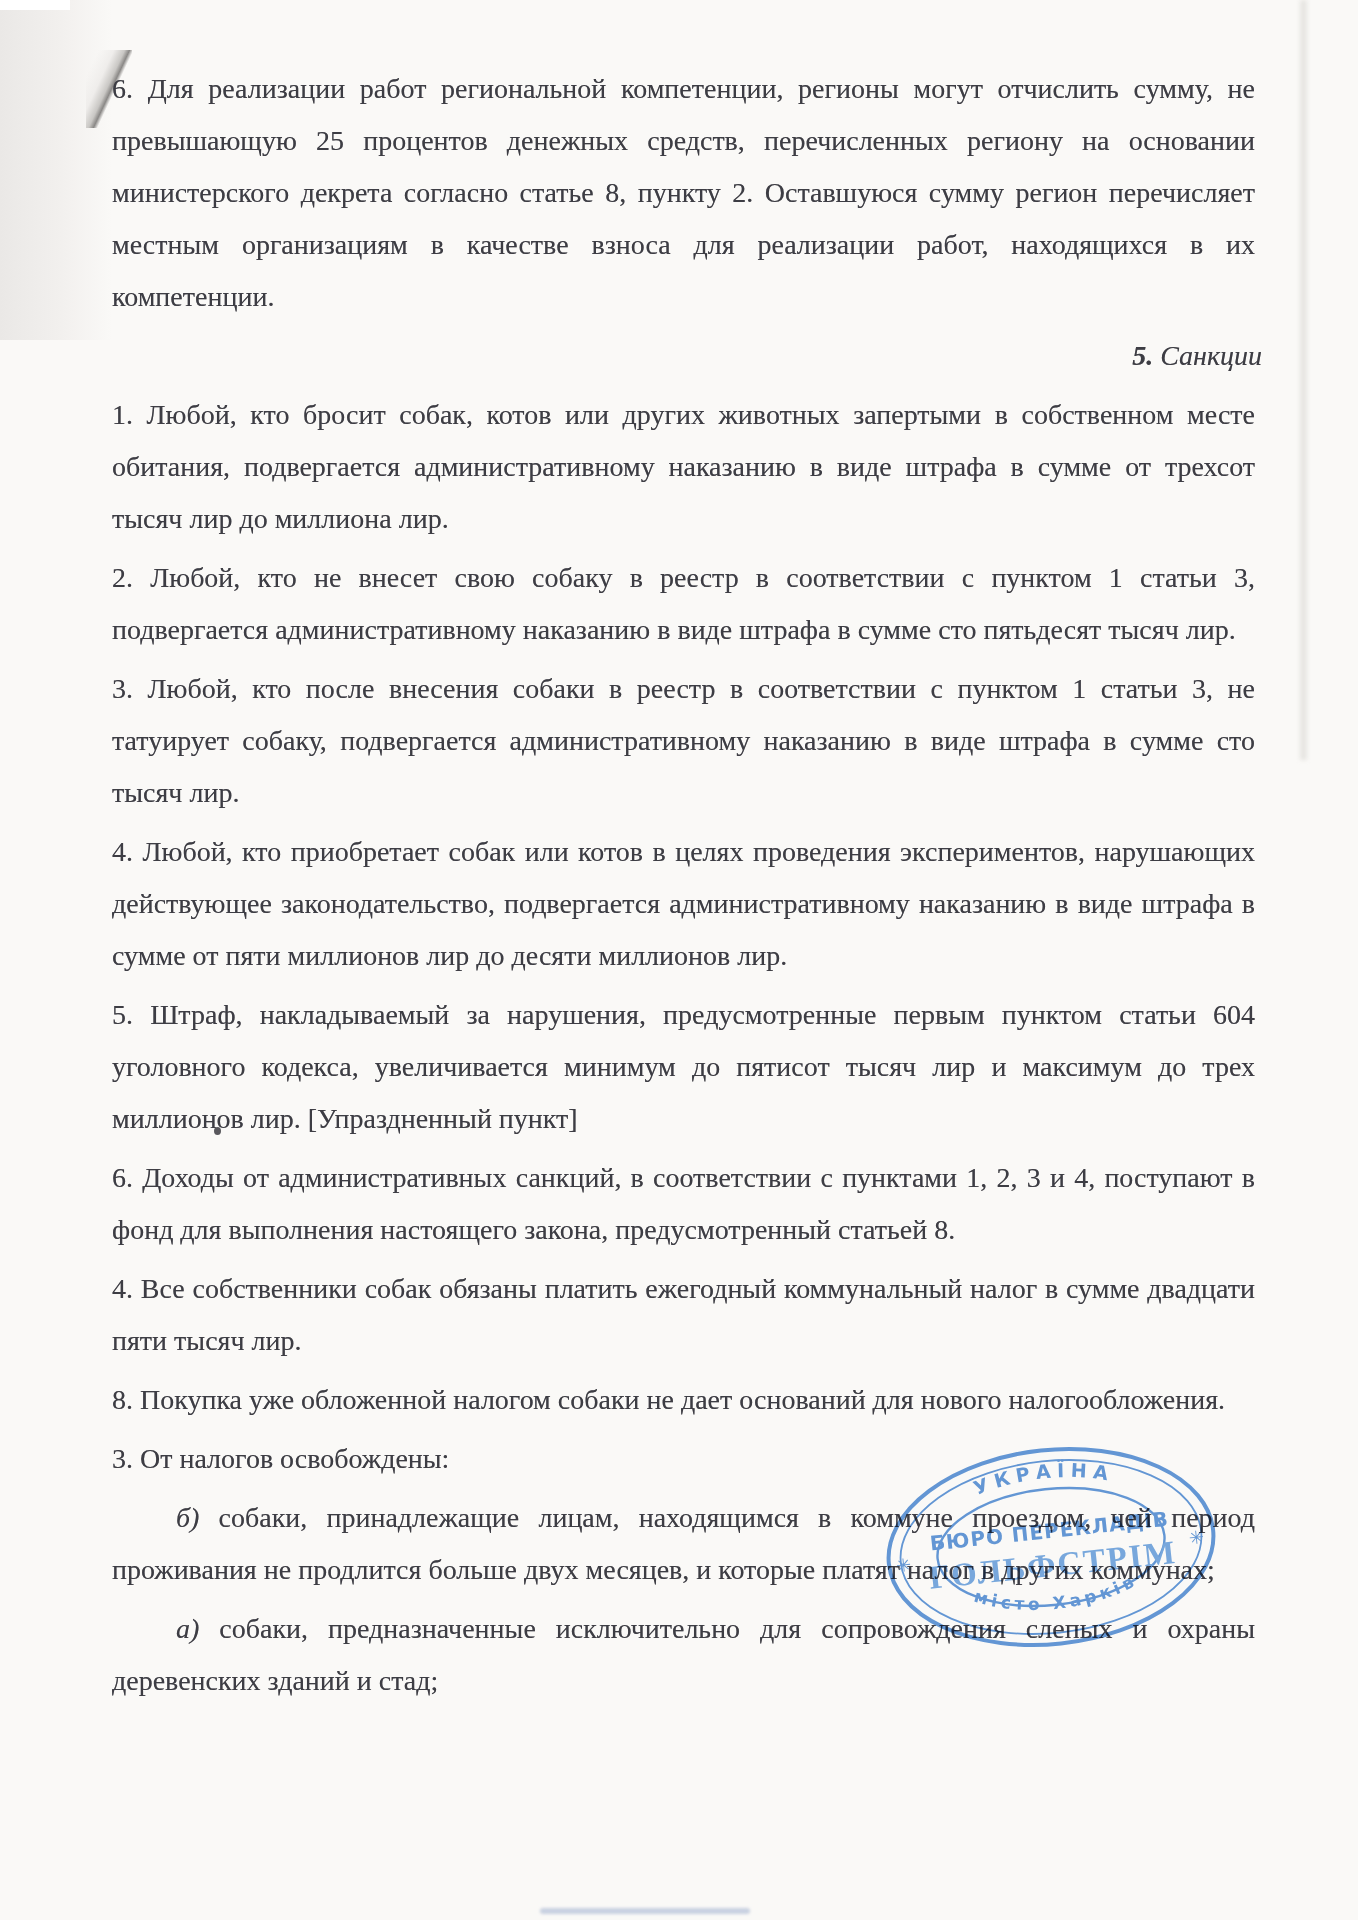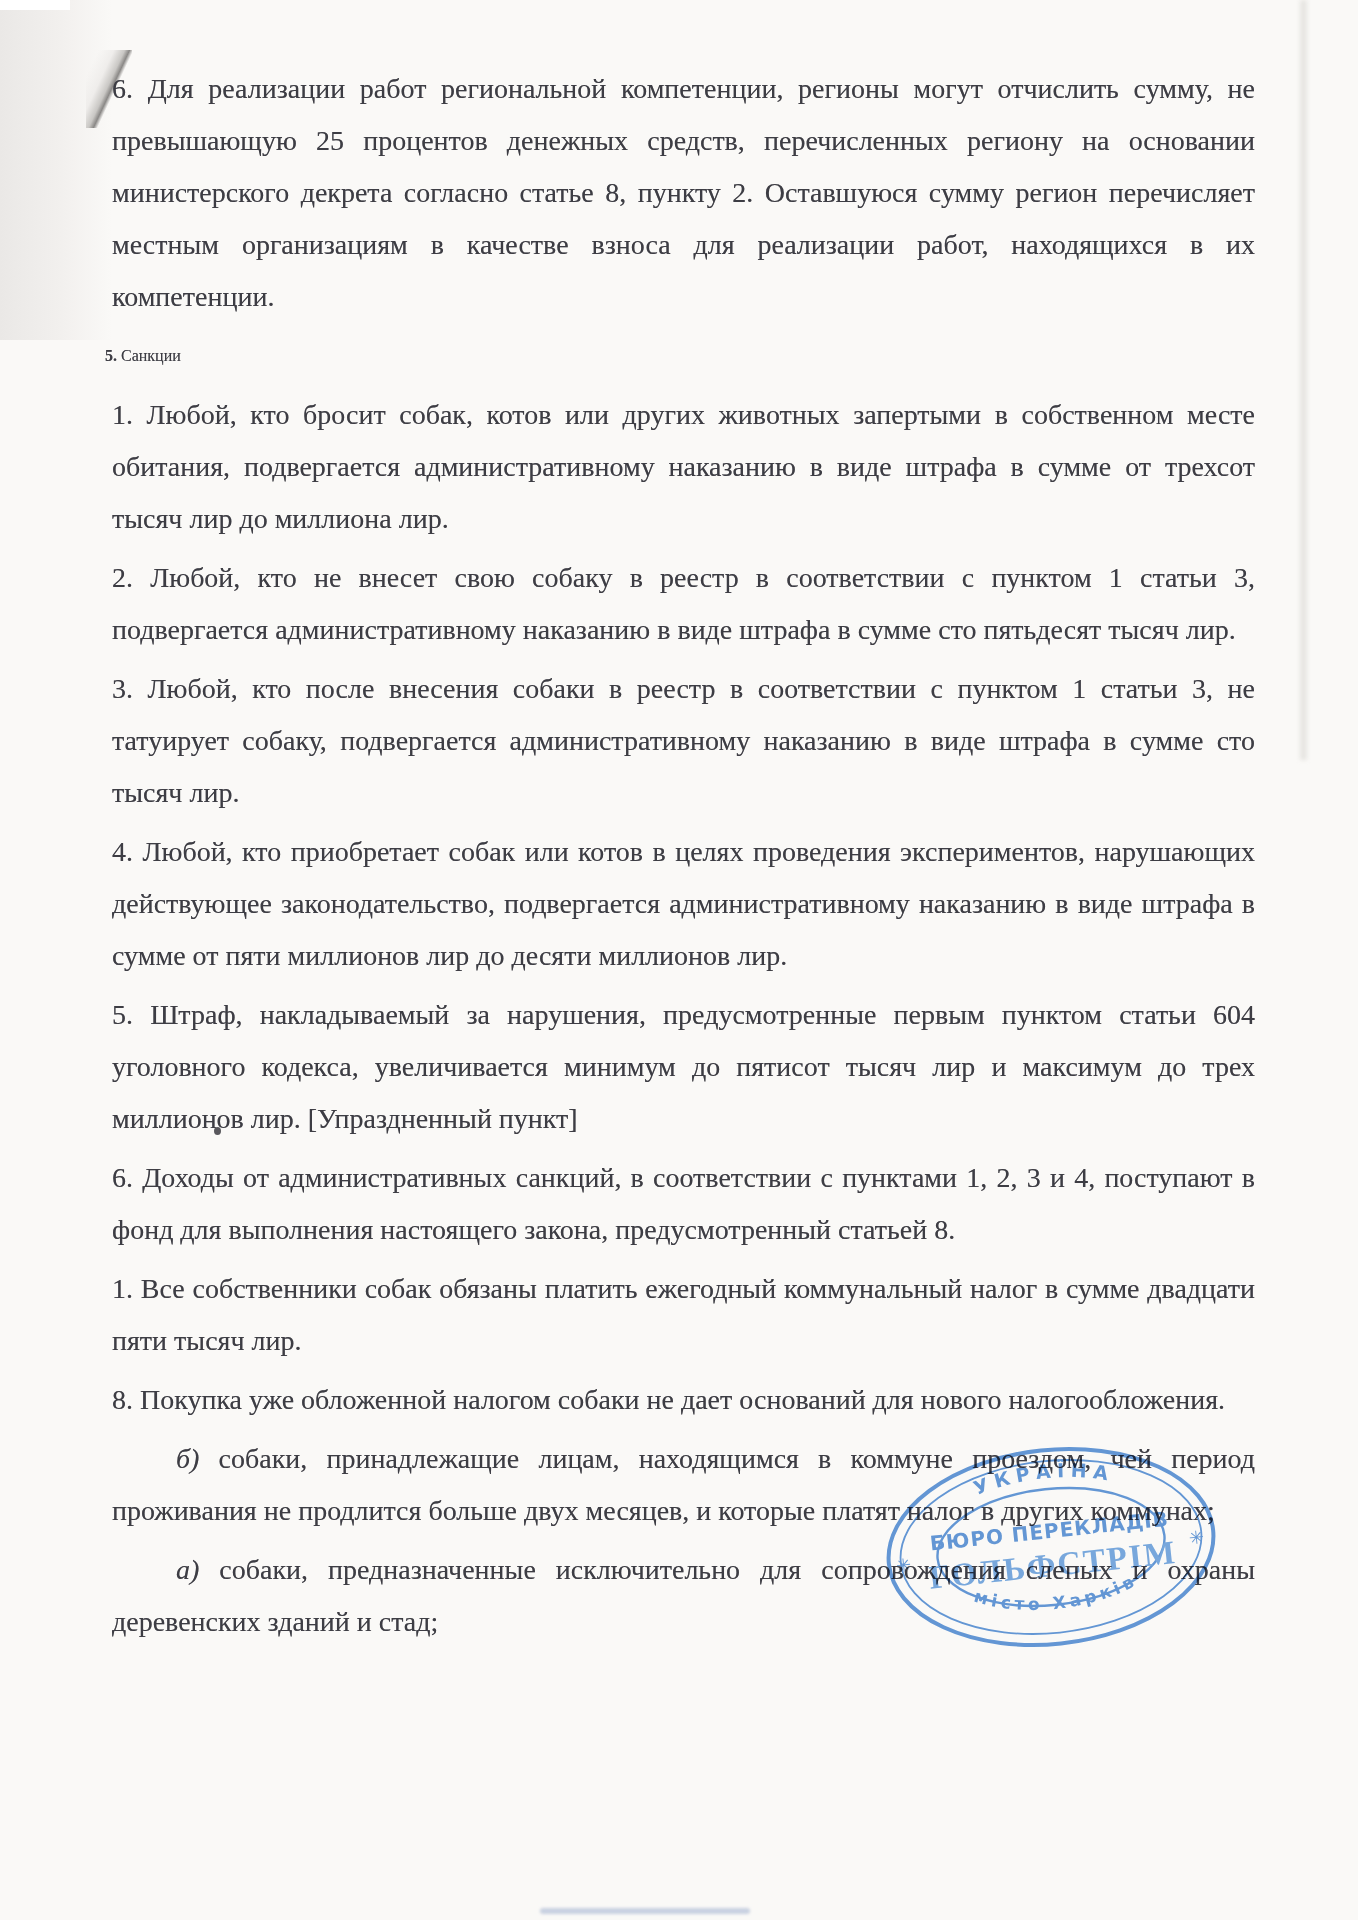--- a/index.html
+++ b/index.html
@@ -35,22 +35,23 @@
   }
   
   .content{
     position:absolute;left:105px;top:56px;width:1157px;
     font-size:28px;line-height:52px;color:#3d3d44;
     text-align:justify;
     text-shadow:0 0 .6px rgba(55,55,62,.5);
   }
   .para{margin:7px;text-align:justify;}
   .heading{
-    margin:0;font-size:16px;line-height:52px;font-weight:normal;
-    text-align:left;
+    margin:0;font-size:28px;line-height:52px;font-weight:normal;
+    text-align:right;
+    font-style:italic;
   }
   .heading b{font-weight:bold;}
   .sub{ text-indent:64px; }
   .sub i{font-style:italic;}
   
   .stamp{
     position:absolute;left:884px;top:1446px;width:334px;height:202px;
     transform:rotate(-6deg);
     opacity:.88;mix-blend-mode:multiply;
   }
@@ -72,22 +73,23 @@
   <h2 class="heading"><b>5.</b> <span>Санкции</span></h2>
 
   <p class="para">1. Любой, кто бросит собак, котов или других животных запертыми в собственном месте обитания, подвергается административному наказанию в виде штрафа в сумме от трехсот тысяч лир до миллиона лир.</p>
   <p class="para">2. Любой, кто не внесет свою собаку в реестр в соответствии с пунктом 1 статьи 3, подвергается административному наказанию в виде штрафа в сумме сто пятьдесят тысяч лир.</p>
   <p class="para">3. Любой, кто после внесения собаки в реестр в соответствии с пунктом 1 статьи 3, не татуирует собаку, подвергается административному наказанию в виде штрафа в сумме сто тысяч лир.</p>
   <p class="para">4. Любой, кто приобретает собак или котов в целях проведения экспериментов, нарушающих действующее законодательство, подвергается административному наказанию в виде штрафа в сумме от пяти миллионов лир до десяти миллионов лир.</p>
   <p class="para">5. Штраф, накладываемый за нарушения, предусмотренные первым пунктом статьи 604 уголовного кодекса, увеличивается минимум до пятисот тысяч лир и максимум до трех миллионов лир. [Упраздненный пункт]</p>
   <p class="para">6. Доходы от административных санкций, в соответствии с пунктами 1, 2, 3 и 4, поступают в фонд для выполнения настоящего закона, предусмотренный статьей 8.</p>
 
 
-  <p class="para">1. Все собственники собак обязаны платить ежегодный коммунальный налог в сумме двадцати пяти тысяч лир.</p>
+  <p class="para">4. Все собственники собак обязаны платить ежегодный коммунальный налог в сумме двадцати пяти тысяч лир.</p>
   <p class="para">8. Покупка уже обложенной налогом собаки не дает оснований для нового налогообложения.</p>
+  <p class="para">3. От налогов освобождены:</p>
 
   <p class="para sub"><i>б)</i><span> собаки, принадлежащие лицам, находящимся в коммуне проездом, чей период проживания не продлится больше двух месяцев, и которые платят налог в других коммунах;</span></p>
   <p class="para sub"><i>а)</i><span> собаки, предназначенные исключительно для сопровождения слепых и охраны деревенских зданий и стад;</span></p>
 </div>
 
 <div class="stamp">
   <svg width="334" height="202" viewBox="0 0 334 202" xmlns="http://www.w3.org/2000/svg" xmlns:xlink="http://www.w3.org/1999/xlink">
     <g stroke="#4f8cd6" fill="none">
       <ellipse cx="167" cy="101" rx="163" ry="97" stroke-width="4"></ellipse>
       <ellipse cx="167" cy="101" rx="151" ry="86" stroke-width="1.8"></ellipse>

